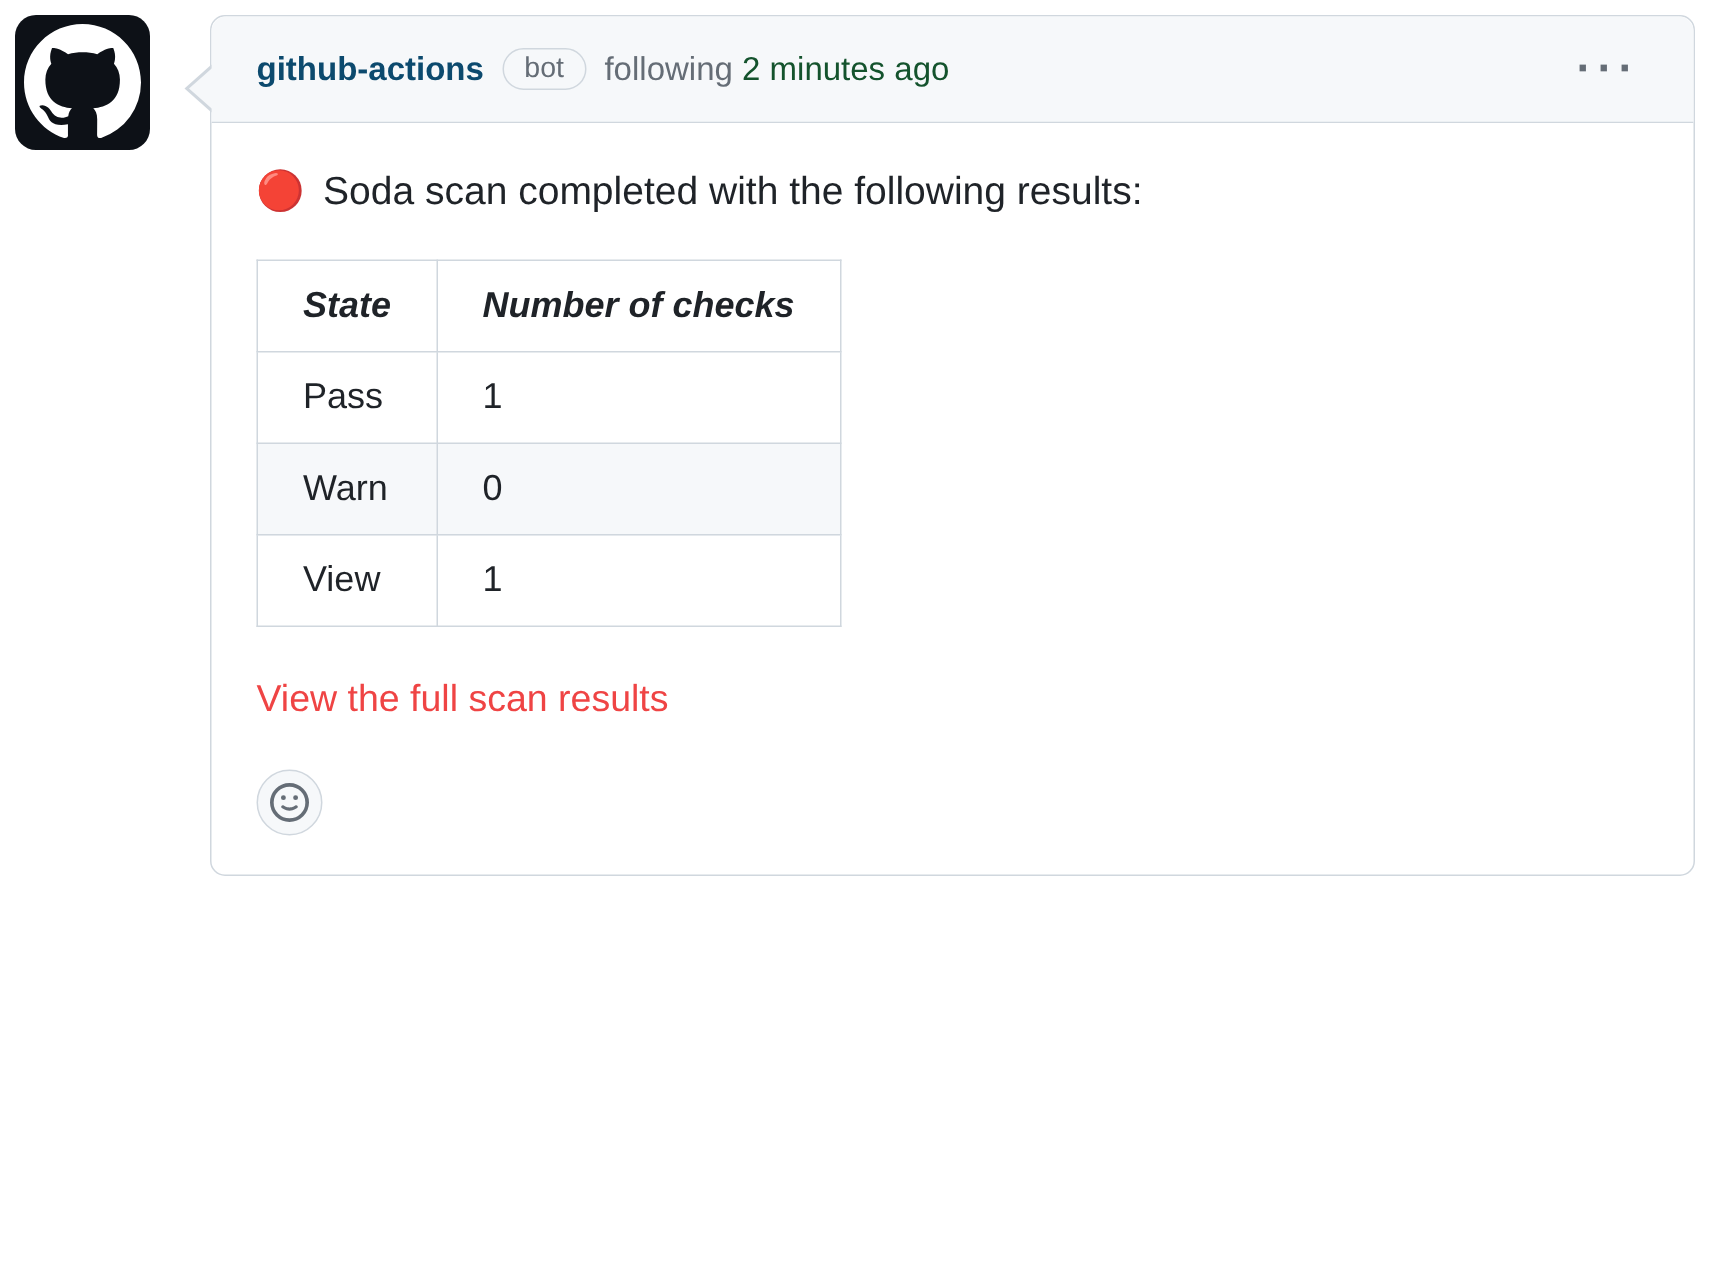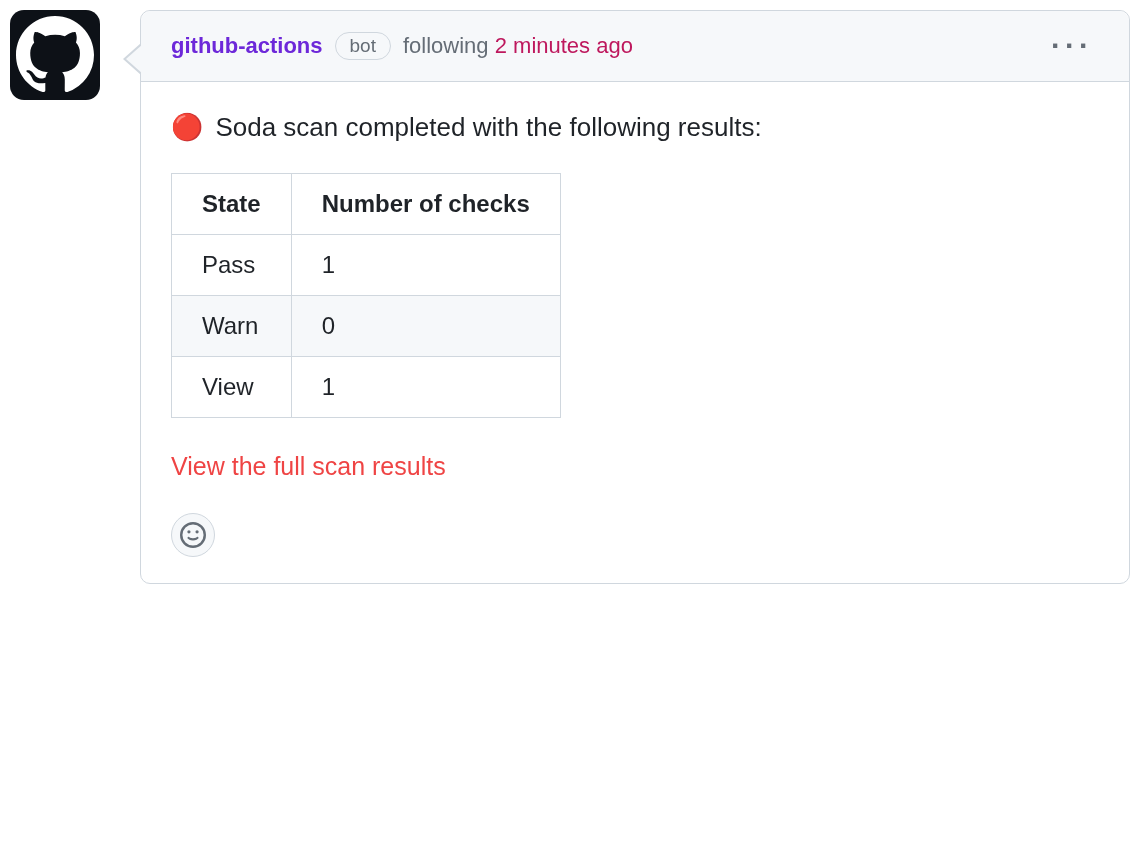--- a/index.html
+++ b/index.html
@@ -58,32 +58,32 @@
     background: #f6f8fa;
     border-bottom: 1.5px solid #d0d7de;
     border-radius: 10px 10px 0 0;
     padding: 20px 30px;
     display: flex;
     align-items: center;
     color: #656d76;
   }
   .author {
     font-weight: 600;
-    color: #6d28d9;
+    color: #0c4a6e;
     margin-right: 12px;
   }
   .bot-badge {
     border: 1.5px solid #d0d7de;
     border-radius: 999px;
     padding: 2px 14px;
     font-size: 19px;
     color: #656d76;
     margin-right: 12px;
   }
-  .timestamp { color: #be185d; }
+  .timestamp { color: #14532d; }
   .spacer { flex: 1; }
   .kebab {
     color: #656d76;
     letter-spacing: 4px;
     font-size: 30px;
     line-height: 1;
     cursor: pointer;
     padding: 0 6px;
     font-weight: 700;
   }
@@ -106,20 +106,21 @@
     margin-bottom: 34px;
   }
   table.results th, table.results td {
     border: 1.5px solid #d0d7de;
     padding: 16px 30px;
     text-align: left;
   }
   table.results th {
     font-weight: 600;
     background: #ffffff;
+    font-style: italic;
   }
   table.results tbody tr:nth-child(even) td {
     background: #f6f8fa;
   }
   .result-link {
     color: #ef4444;
     text-decoration: none;
     font-size: 25px;
     display: inline-block;
     margin-bottom: 32px;

